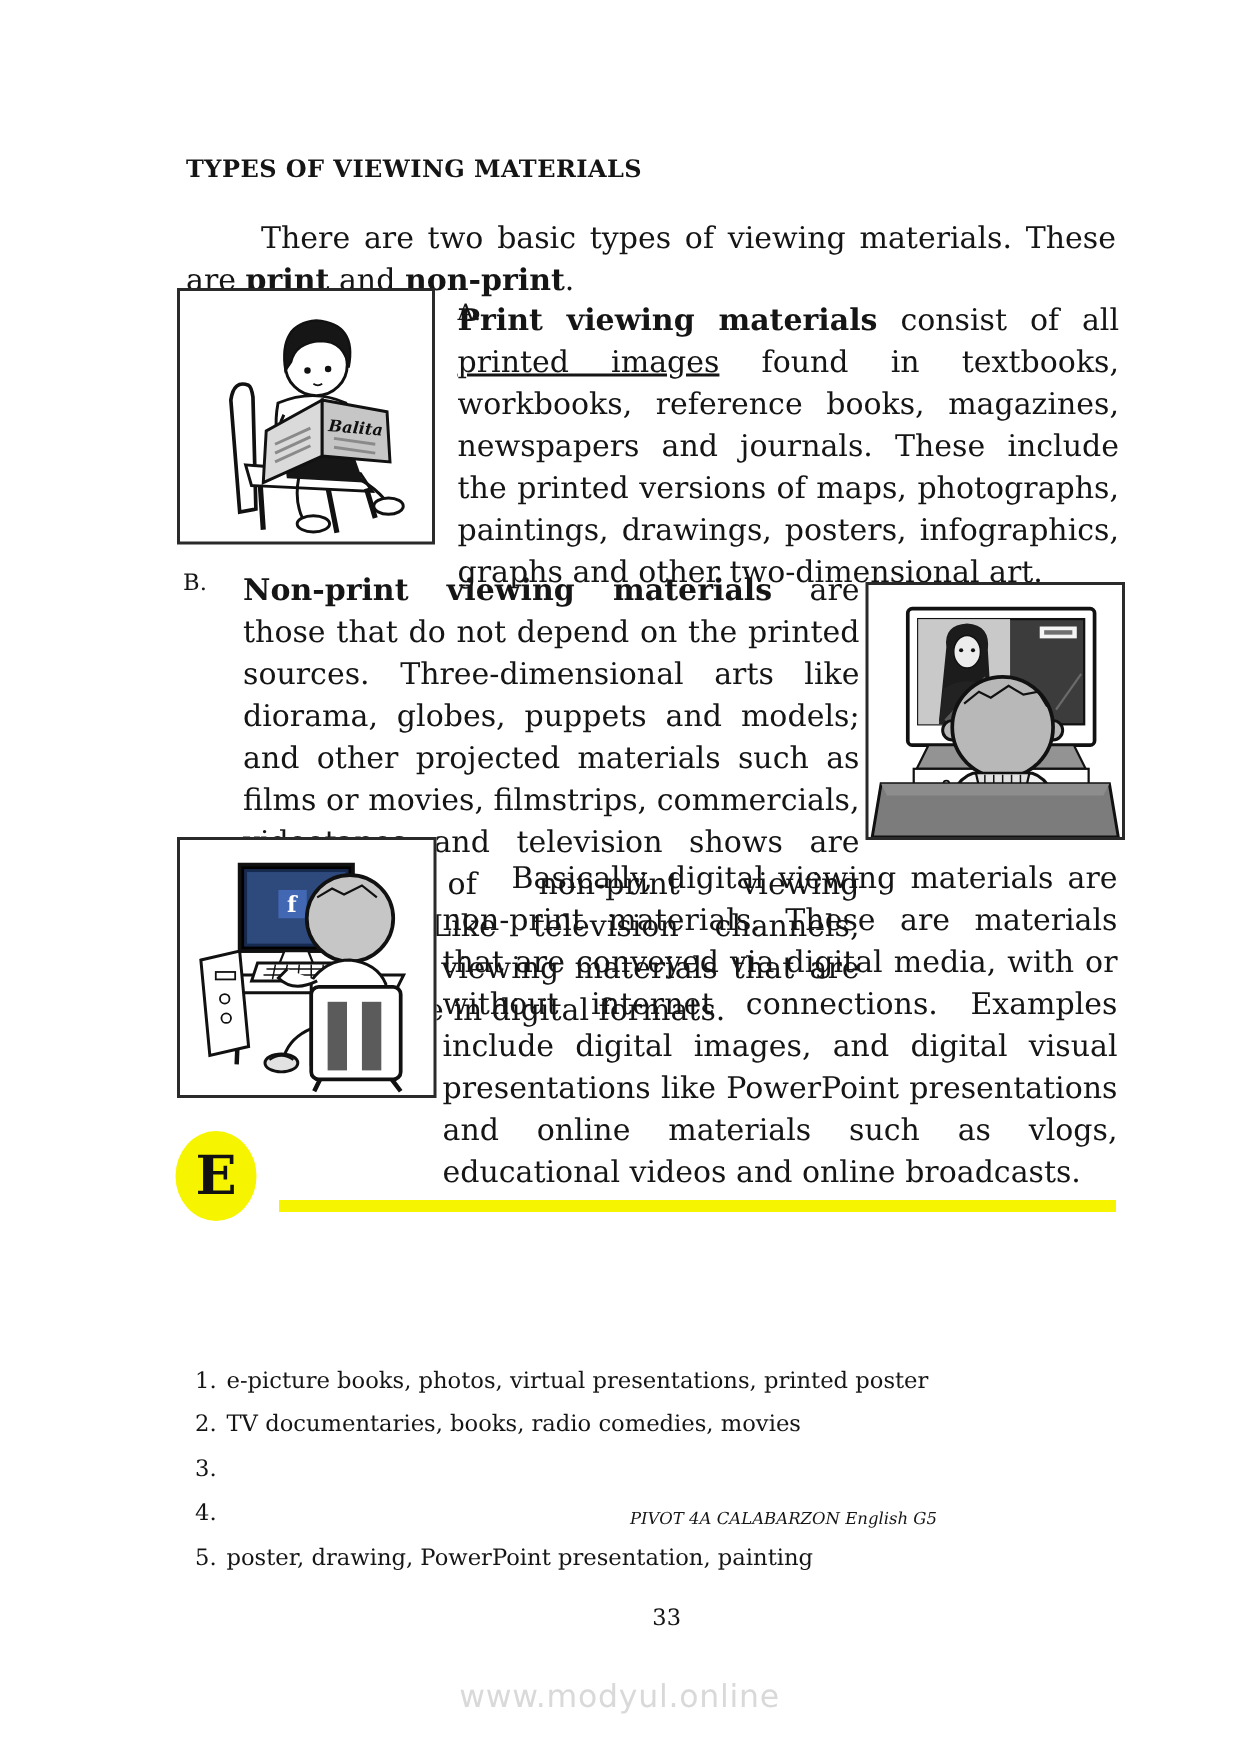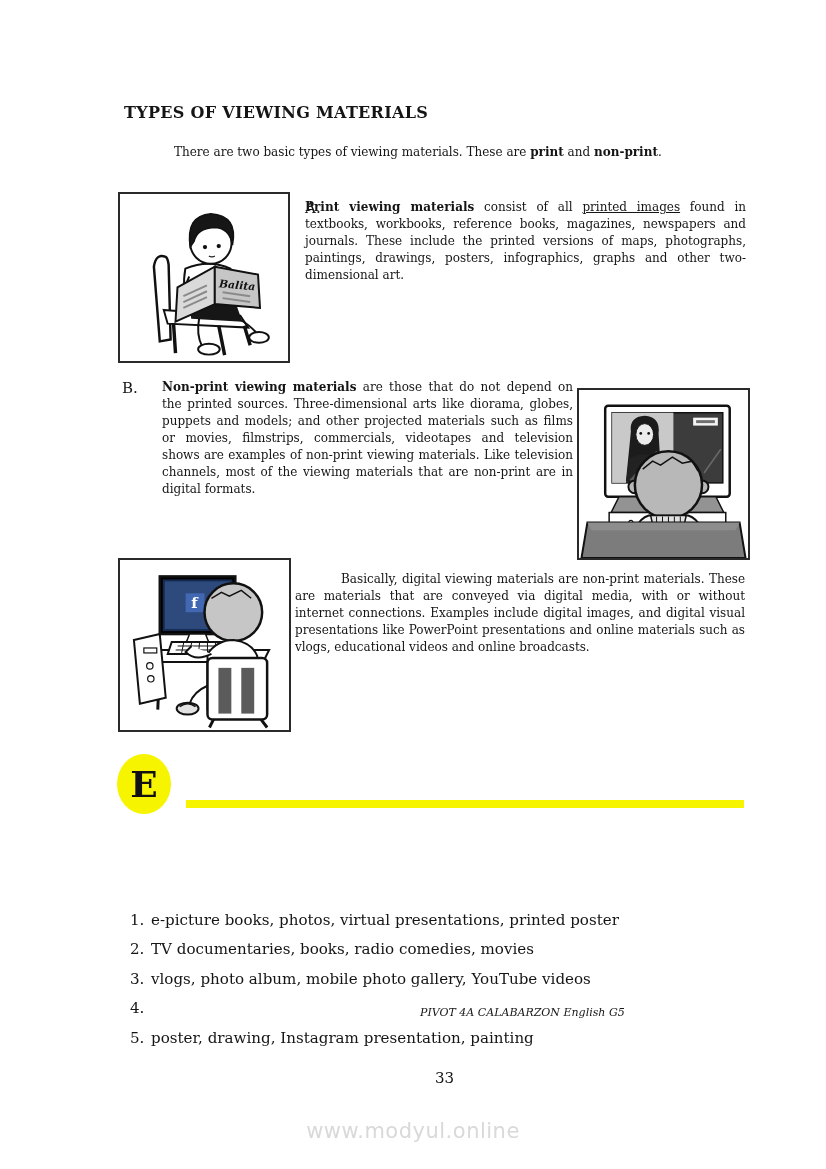--- a/index.html
+++ b/index.html
@@ -3,21 +3,21 @@
 <meta charset="utf-8">
 <style>
   * { margin:0; padding:0; box-sizing:border-box; }
   html,body { background:#ffffff; }
   .page {
     position:relative; width:826px; height:1169px; background:#ffffff;
     font-family:"DejaVu Serif", serif; color:#151515; overflow:hidden;
   }
   .abs { position:absolute;text-align:right; }
   .title { left:124px; top:103px; font-size:16px; font-weight:bold; letter-spacing:0.3px; }
-  .para { font-size:12px; line-height:17px; text-align:justify; }
+  .para { font-size:20px; line-height:28px; text-align:justify; }
   .intro { left:124px; top:144px; width:620px; text-indent:50px; }
   .imgbox { border:2px solid #2a2a2a; background:#fff; }
   #img1 { left:118px; top:192px; width:172px; height:171px; }
   #img2 { left:577px; top:388px; width:173px; height:172px; }
   #img3 { left:118px; top:558px; width:173px; height:174px; }
   .imgbox svg { display:block; width:100%; height:100%; }
   .section { position:absolute; }
   .sec-label { position:absolute; left:0; top:0; font-size:15.1px; }
   #secA { left:305px; top:199px; width:441px; }
   #secA .sec-text { }
@@ -182,28 +182,27 @@
   <div class="list-row" id="row1">
     <span class="list-num">1.</span>
     <span>e-picture books, photos, virtual presentations, printed poster</span>
   </div>
   <div class="list-row" id="row2">
     <span class="list-num">2.</span>
     <span>TV documentaries, books, radio comedies, movies</span>
   </div>
   <div class="list-row" id="row3">
     <span class="list-num">3.</span>
-    <span>vlogs, photo album, mobile photo gallery, YouTube videos</span>
   </div>
   <div class="list-row" id="row4">
     <span class="list-num">4.</span>
   </div>
   <div class="list-row" id="row5">
     <span class="list-num">5.</span>
-    <span>poster, drawing, Instagram presentation, painting</span>
+    <span>poster, drawing, PowerPoint presentation, painting</span>
   </div>
 
   <div class="abs footer-page">33</div>
   <div class="abs footer-edition">PIVOT 4A CALABARZON English G5</div>
 
   <div class="abs watermark" style="color: rgb(217, 217, 217);">www.modyul.online</div>
 
 </div>
 
 </body></html>

